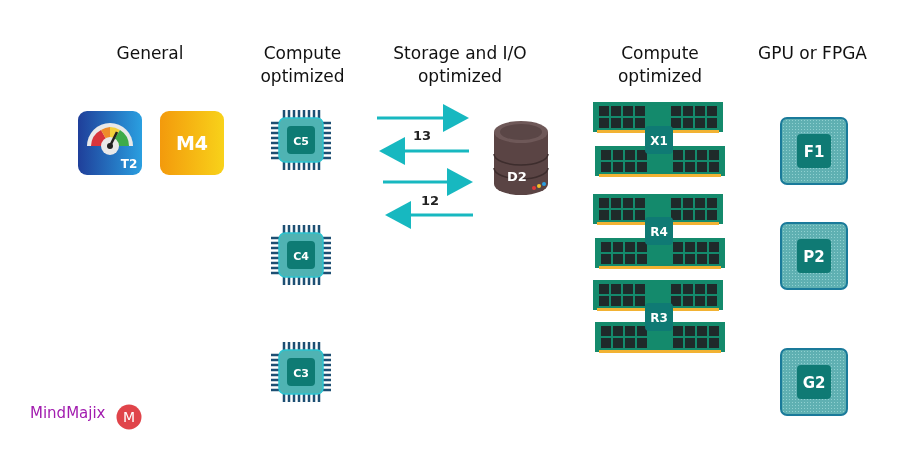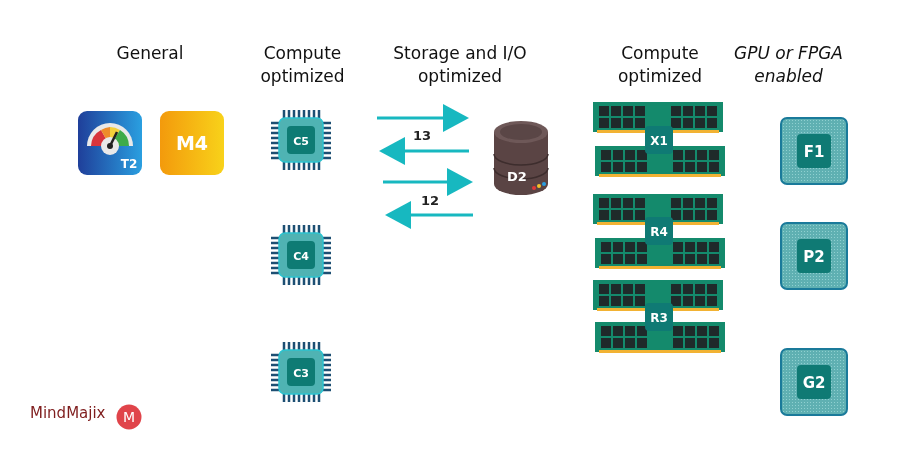--- a/index.html
+++ b/index.html
@@ -1,43 +1,42 @@
 <!DOCTYPE html>
 <html><head>
 <meta charset="utf-8">
 <style>
   html, body { margin:0; padding:0; background:#ffffff; }
   body { width:914px; height:463px; position:relative; overflow:hidden;
          font-family:"DejaVu Sans", sans-serif; }
   .heading { position:absolute; text-align:center; font-size:17px; line-height:23px; color:#111; }
   .abs { position:absolute; }
   .brand { position:absolute; left:30px; top:404px; font-family:"DejaVu Sans", sans-serif;
-           font-size:15px; color:#7f1d1d; }
+           font-size:15px; color:#a21caf; }
 </style>
 </head>
 <body>
 
 <div class="heading" style="left:95px;top:42px;width:110px;">
   <div>General</div>
 </div>
 <div class="heading" style="left:245px;top:42px;width:115px;">
   <div>Compute</div>
   <div>optimized</div>
 </div>
 <div class="heading" style="left:380px;top:42px;width:160px;">
   <div>Storage and I/O</div>
   <div>optimized</div>
 </div>
 <div class="heading" style="left:600px;top:42px;width:120px;">
   <div>Compute</div>
   <div>optimized</div>
 </div>
-<div class="heading" style="left:721px;top:42px;width:135px;font-style:italic;">
+<div class="heading" style="left:745px;top:42px;width:135px;">
   <div>GPU or FPGA</div>
-  <div>enabled</div>
 </div>
 
 <svg class="abs" style="left:77px;top:110px" width="66" height="66" viewBox="0 0 66 66">
   <defs>
       <linearGradient id="gb" x1="0" y1="0" x2="1" y2="0">
         <stop offset="0" stop-color="#1f3f9a"></stop>
         <stop offset="1" stop-color="#2a9fe0"></stop>
       </linearGradient>
     </defs>
   <rect x="1" y="1" width="64" height="64" rx="9" fill="url(#gb)"></rect>

